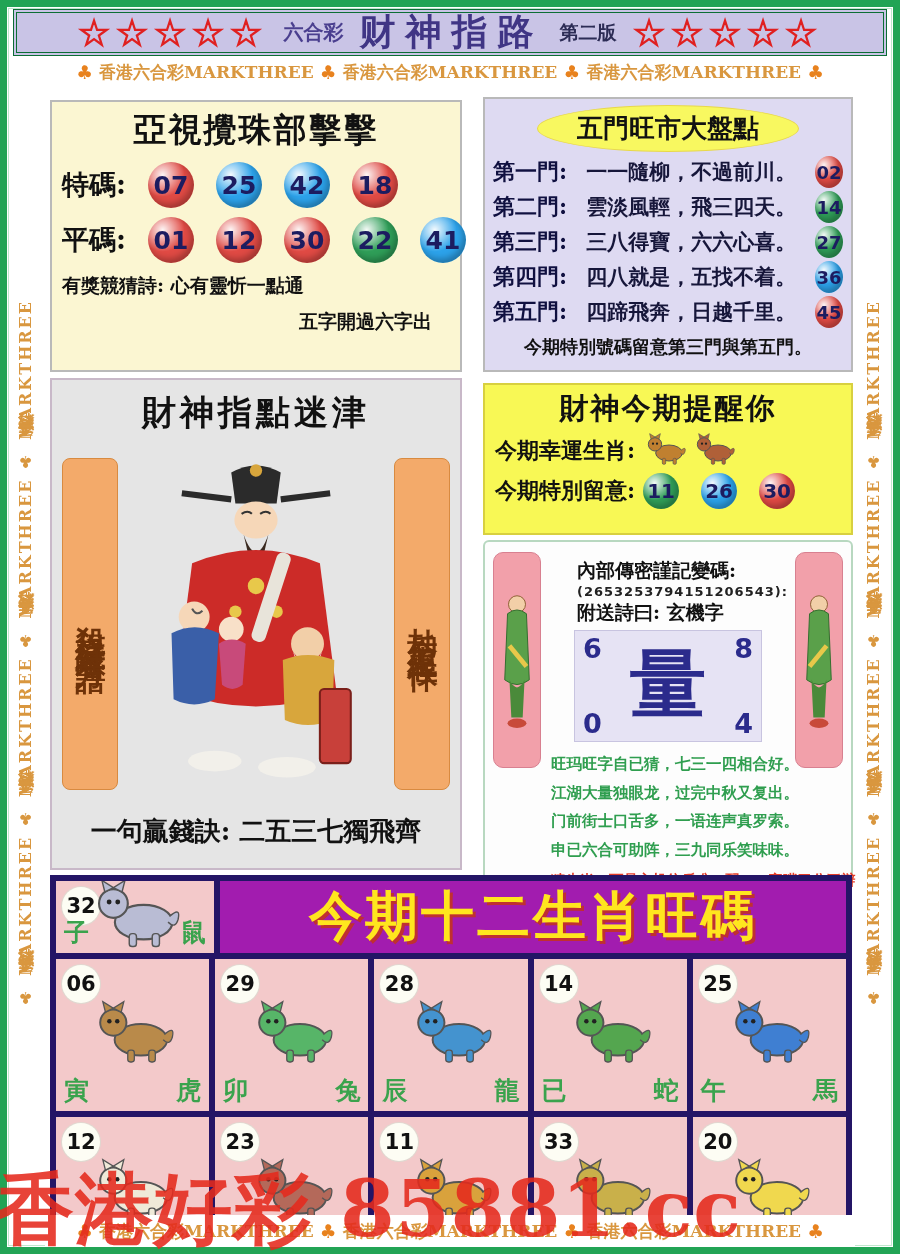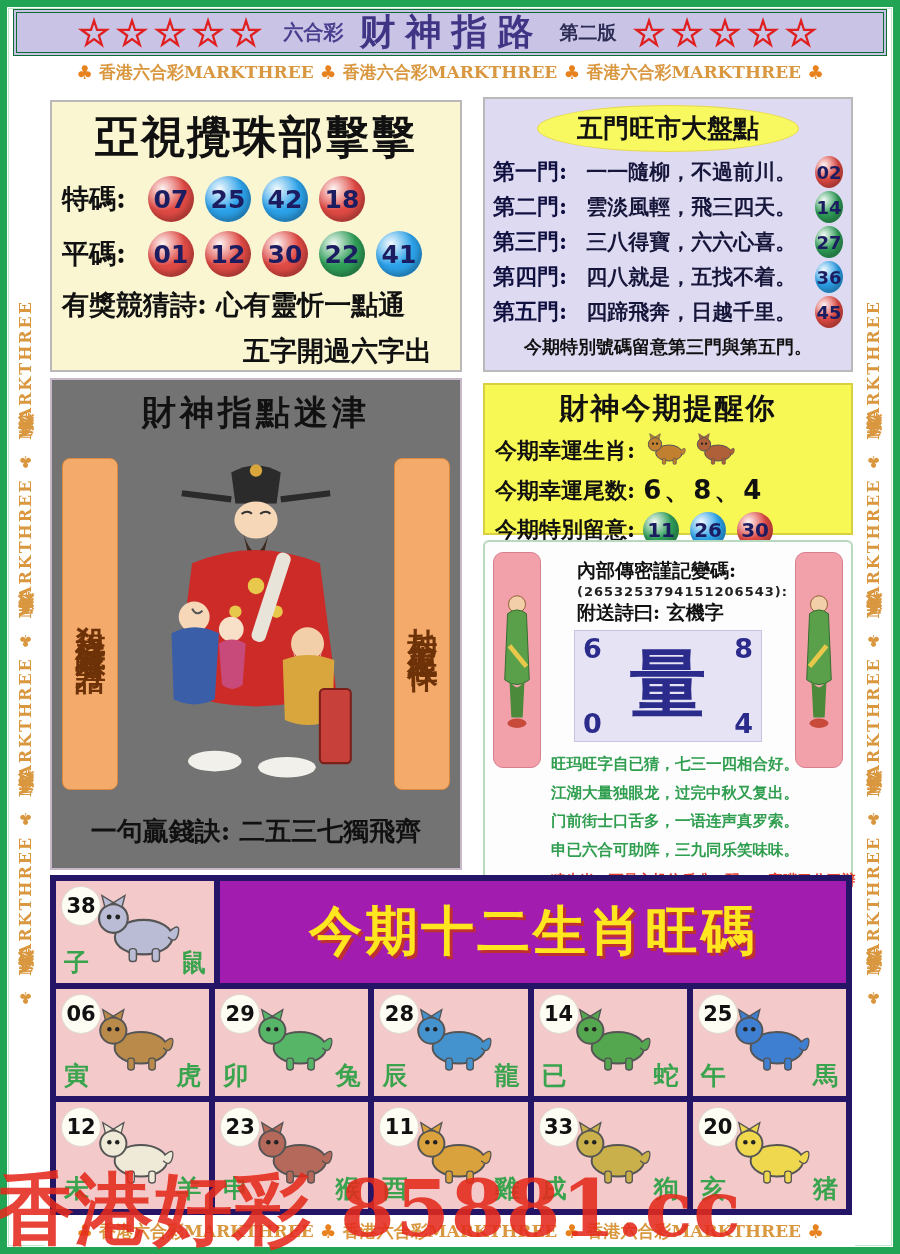--- a/index.html
+++ b/index.html
@@ -38,51 +38,51 @@
   .side-strip-right{right:9px;}
   .side-strip .vtext{
     writing-mode:vertical-rl;transform:rotate(180deg);
     color:#d9973f;font-weight:bold;font-size:16px;letter-spacing:2px;white-space:nowrap;
   }
 
   .box{position:absolute;box-sizing:border-box;z-index:4;}
 
   
   .box-a{left:50px;top:100px;width:412px;height:272px;background:#fbf6d2;border:2px solid #b9b9b9;padding:6px 10px;}
-  .box-a-title{text-align:center;font-size:44px;font-weight:bold;color:#111;letter-spacing:2px;}
+  .box-a-title{text-align:center;font-size:33px;font-weight:bold;color:#111;letter-spacing:2px;}
   .box-a-sub{text-align:center;font-size:19px;font-weight:bold;color:#222;margin-top:2px;}
   .num-row{display:flex;align-items:center;gap:8px;margin-top:9px;}
   .num-label{font-size:27px;font-weight:bold;color:#111;min-width:78px;}
-  .balls{display:flex;gap:11px;align-items:center;}
+  .balls{display:flex;gap:22px;align-items:center;}
   .ball{
     display:inline-flex;align-items:center;justify-content:center;border-radius:50%;
     font-weight:bold;color:#1c1c60;font-family:"DejaVu Sans","Liberation Sans",sans-serif;
     background:radial-gradient(circle at 32% 28%, rgba(255,255,255,.95), rgba(255,255,255,0) 48%), var(--c,#e04a44);
     box-shadow:inset -3px -4px 6px rgba(0,0,0,.28);
   }
   .ball-red{--c:var(--ball-red);} .ball-blue{--c:var(--ball-blue);} .ball-green{--c:var(--ball-green);}
   .ball-lg{width:46px;height:46px;font-size:25px;}
   .ball-md{width:36px;height:36px;font-size:20px;}
   .ball-sm{width:32px;height:32px;font-size:18px;}
-  .box-a-poem{margin-top:10px;font-size:27px;font-weight:bold;color:#111;white-space:nowrap;}
+  .box-a-poem{margin-top:10px;font-size:19px;font-weight:bold;color:#111;white-space:nowrap;}
   .box-a-poem2{text-align:right;padding-right:18px;}
 
   
   .box-c{left:483px;top:97px;width:370px;height:275px;background:#dedaf2;border:2px solid #b9b9b9;padding:4px 8px;}
   .gate-title{
     width:260px;margin:2px auto 4px auto;background:#f8f860;border:1px solid #e8d84a;border-radius:50%;
     text-align:center;font-size:26px;font-weight:bold;color:#111;padding:5px 0;
   }
   .gate-row{display:flex;align-items:center;gap:19px;margin-top:3px;}
   .gate-label{font-size:22px;font-weight:bold;color:#101040;white-space:nowrap;}
   .gate-text{font-size:21px;font-weight:bold;color:#16163a;white-space:nowrap;flex:1;}
   .gate-footer{text-align:center;font-size:18px;font-weight:bold;color:#111;margin-top:7px;}
 
   
-  .box-b{left:50px;top:378px;width:412px;height:492px;background:#737373;border:2px solid #c8b8c8;padding:6px 10px;}
+  .box-b{left:50px;top:378px;width:412px;height:492px;background:#e5e5e5;border:2px solid #c8b8c8;padding:6px 10px;}
   .box-b-title{text-align:center;font-size:34px;font-weight:bold;color:#111;letter-spacing:4px;margin-top:4px;}
   .box-b-scene{display:flex;justify-content:space-between;align-items:flex-start;margin-top:16px;height:348px;}
   .banner{
     width:54px;height:330px;background:#f3aa6a;border:1px solid #d88a40;border-radius:8px;
     display:flex;align-items:center;justify-content:center;margin-top:6px;
   }
   .banner .vtext{writing-mode:vertical-rl;font-size:30px;font-weight:bold;color:#6e3208;letter-spacing:6px;}
   .deity-wrap{width:264px;height:348px;display:flex;align-items:flex-start;justify-content:center;}
   .box-b-bottom{font-size:26px;font-weight:bold;color:#111;white-space:nowrap;margin-top:14px;text-align:center;}
 
@@ -119,21 +119,21 @@
   .e-poem-line{font-size:15.5px;font-weight:bold;color:#2f9e4f;line-height:1.85;white-space:nowrap;text-align:center;}
   .e-red1{margin-top:6px;font-size:14.5px;font-weight:bold;color:#e33c28;text-align:center;white-space:nowrap;}
   .e-red2{font-size:14.5px;font-weight:bold;color:#e33c28;text-align:center;}
 
   
   .zgrid{
     position:absolute;left:50px;top:875px;width:802px;height:340px;box-sizing:border-box;
     background:#241566;padding:6px;display:flex;flex-direction:column;gap:6px;overflow:hidden;z-index:6;
   }
   .zrow{display:flex;gap:6px;}
-  .zrow-1{height:136px;} .zrow-2,.zrow-3{height:107px;flex:0 0 auto;}
+  .zrow-1{height:136px;} .zrow-2,.zrow-3{height:152px;flex:0 0 auto;}
   .zcell{position:relative;background:#f3c9ca;flex:1;overflow:hidden;}
   .zcell-fixed-l{flex:0 0 158px;} .zcell-fixed-r{flex:0 0 160px;}
   .zbanner{
     flex:1;background:#a21caf;display:flex;align-items:center;justify-content:center;
   }
   .zbanner-text{
     font-size:53px;font-weight:bold;color:#ffe61e;letter-spacing:3px;white-space:nowrap;
     text-shadow:3px 3px 0 #c03030;
   }
   .zcell-num{
@@ -301,24 +301,20 @@
     <path d="M11 9 L9 1 L17 6 Z" fill="#b06038" stroke="#555"></path>
     <path d="M23 9 L25 1 L17 6 Z" fill="#b06038" stroke="#555"></path>
     <circle cx="14" cy="16" r="1.7" fill="#222"></circle>
     <circle cx="20" cy="16" r="1.7" fill="#222"></circle>
     <path d="M56 26 q8 -7 6 2 q-2 7 -7 2" fill="#b06038" stroke="#555"></path>
     <rect x="28" y="38" width="5" height="9" rx="2" fill="#b06038" stroke="#555"></rect>
     <rect x="44" y="38" width="5" height="9" rx="2" fill="#b06038" stroke="#555"></rect>
   </svg></span>
   </div>
   <div class="d-row">
-    <span class="d-label">今期幸運尾数:</span>
-    <span class="d-value">6、8、4</span>
-  </div>
-  <div class="d-row">
     <span class="d-label">今期特別留意:</span>
     <span class="balls" id="reminder-balls">
         <span class="ball ball-green ball-md">11</span>
         <span class="ball ball-blue ball-md">26</span>
         <span class="ball ball-red ball-md">30</span>
       </span>
   </div>
 </section>
 
 <section class="box box-e">
@@ -358,21 +354,21 @@
         <div class="e-poem-line">申已六合可助阵，三九同乐笑味味。</div>
       </div>
     <div class="e-red1">猜生肖：可是玄机往后瞧　配：一字嘴巴分三辩</div>
     <div class="e-red2">猜：四五欲出一八</div>
   </div>
 </section>
 
 <section class="zgrid">
   <div class="zrow zrow-1" id="zrow1">
       <div class="zcell zcell-fixed-l">
-     <span class="zcell-num">38</span>
+     <span class="zcell-num">32</span>
      <svg viewBox="0 0 64 48" class="animal">
     <ellipse cx="38" cy="30" rx="20" ry="12" fill="#b9bcd4" stroke="#555" stroke-width="1.5"></ellipse>
     <circle cx="17" cy="17" r="10" fill="#b9bcd4" stroke="#555" stroke-width="1.5"></circle>
     <path d="M11 9 L9 1 L17 6 Z" fill="#b9bcd4" stroke="#555"></path>
     <path d="M23 9 L25 1 L17 6 Z" fill="#b9bcd4" stroke="#555"></path>
     <circle cx="14" cy="16" r="1.7" fill="#222"></circle>
     <circle cx="20" cy="16" r="1.7" fill="#222"></circle>
     <path d="M56 26 q8 -7 6 2 q-2 7 -7 2" fill="#b9bcd4" stroke="#555"></path>
     <rect x="28" y="38" width="5" height="9" rx="2" fill="#b9bcd4" stroke="#555"></rect>
     <rect x="44" y="38" width="5" height="9" rx="2" fill="#b9bcd4" stroke="#555"></rect>

